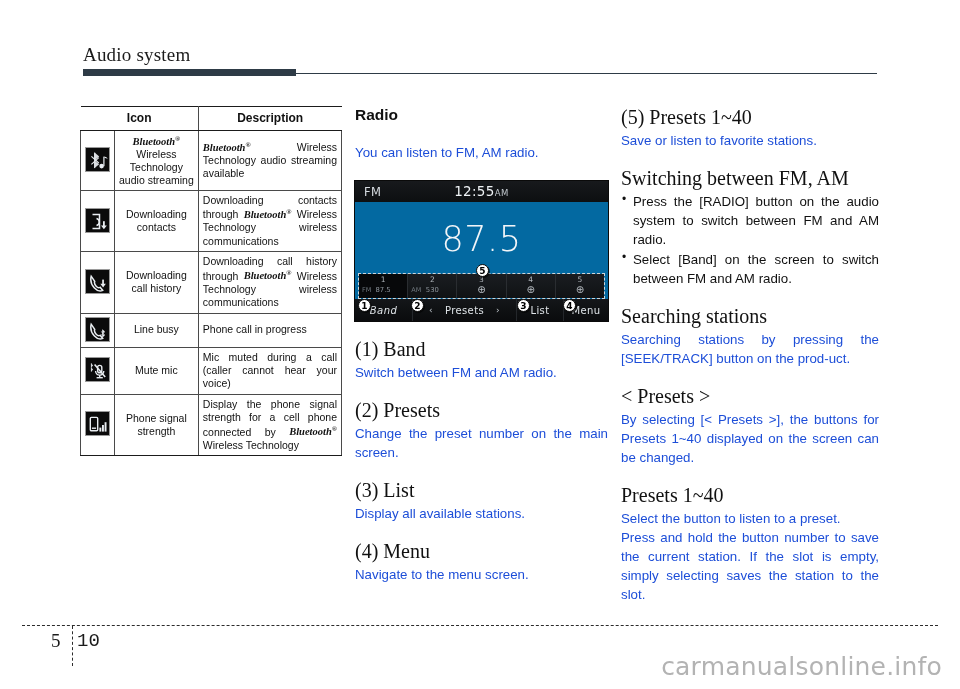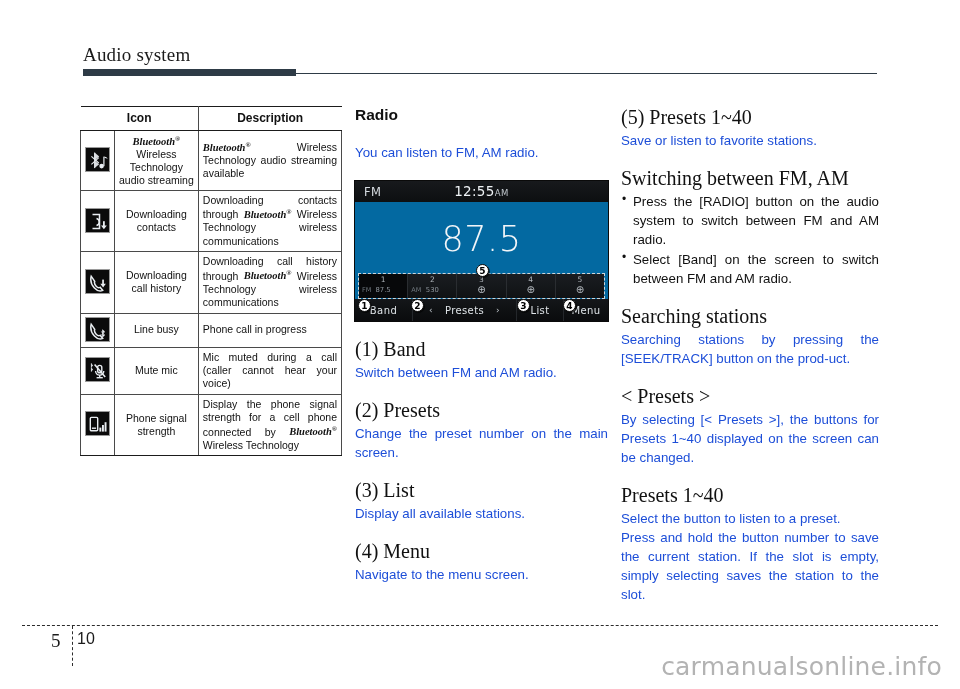--- a/index.html
+++ b/index.html
@@ -37,22 +37,22 @@
     font-family: "Liberation Serif", serif;
     font-size: 19px; color: #1b1b1b;
   }
   .footer-divider {
     position: absolute; left: 72px; top: 626px;
     width: 0; height: 40px;
     border-left: 1.8px dashed #2c2c2c;
   }
   .footer-page {
     position: absolute; left: 77px; top: 630px;
-    font-family: Liberation Sans, sans-serif;
-    font-size: 16px; color: #1b1b1b;
+    font-family: Liberation Mono, monospace;
+    font-size: 19px; color: #1b1b1b;
   }
   .watermark {
     position: absolute; left: 0; top: 652px; width: 960px;
     text-align: right; padding-right: 18px;
     font-family: "DejaVu Sans", sans-serif;
     font-size: 25px; color: #b3b3b3; letter-spacing: .2px;
   }
 
   
   .col { position: absolute; top: 106px; }
@@ -192,21 +192,21 @@
     position: absolute; left: 0; bottom: 0; width: 253px; height: 22px;
     display: flex;
     background: linear-gradient(#141619, #0a0b0d);
   }
   .rs-btn {
     position: relative; display: flex; align-items: center; justify-content: center;
     font-size: 10px; color: #dfe4e8; letter-spacing: .4px;
     border-right: 1px solid #24272b;
   }
   .rs-btn:last-child { border-right: none; }
-  .rs-btn.b-band { width: 58px; }
+  .rs-btn.b-band { width: 58px; font-style: italic; }
   .rs-btn.b-presets { width: 104px; gap: 12px; }
   .rs-btn.b-list { width: 47px; }
   .rs-btn.b-menu { width: 44px; }
   .rs-arrow { font-size: 9px; color: #c3c9cf; }
 
   .callout {
     position: absolute;
     width: 13px; height: 13px; border-radius: 50%;
     background: #ffffff; color: #000;
     font-family: "DejaVu Sans", sans-serif;

